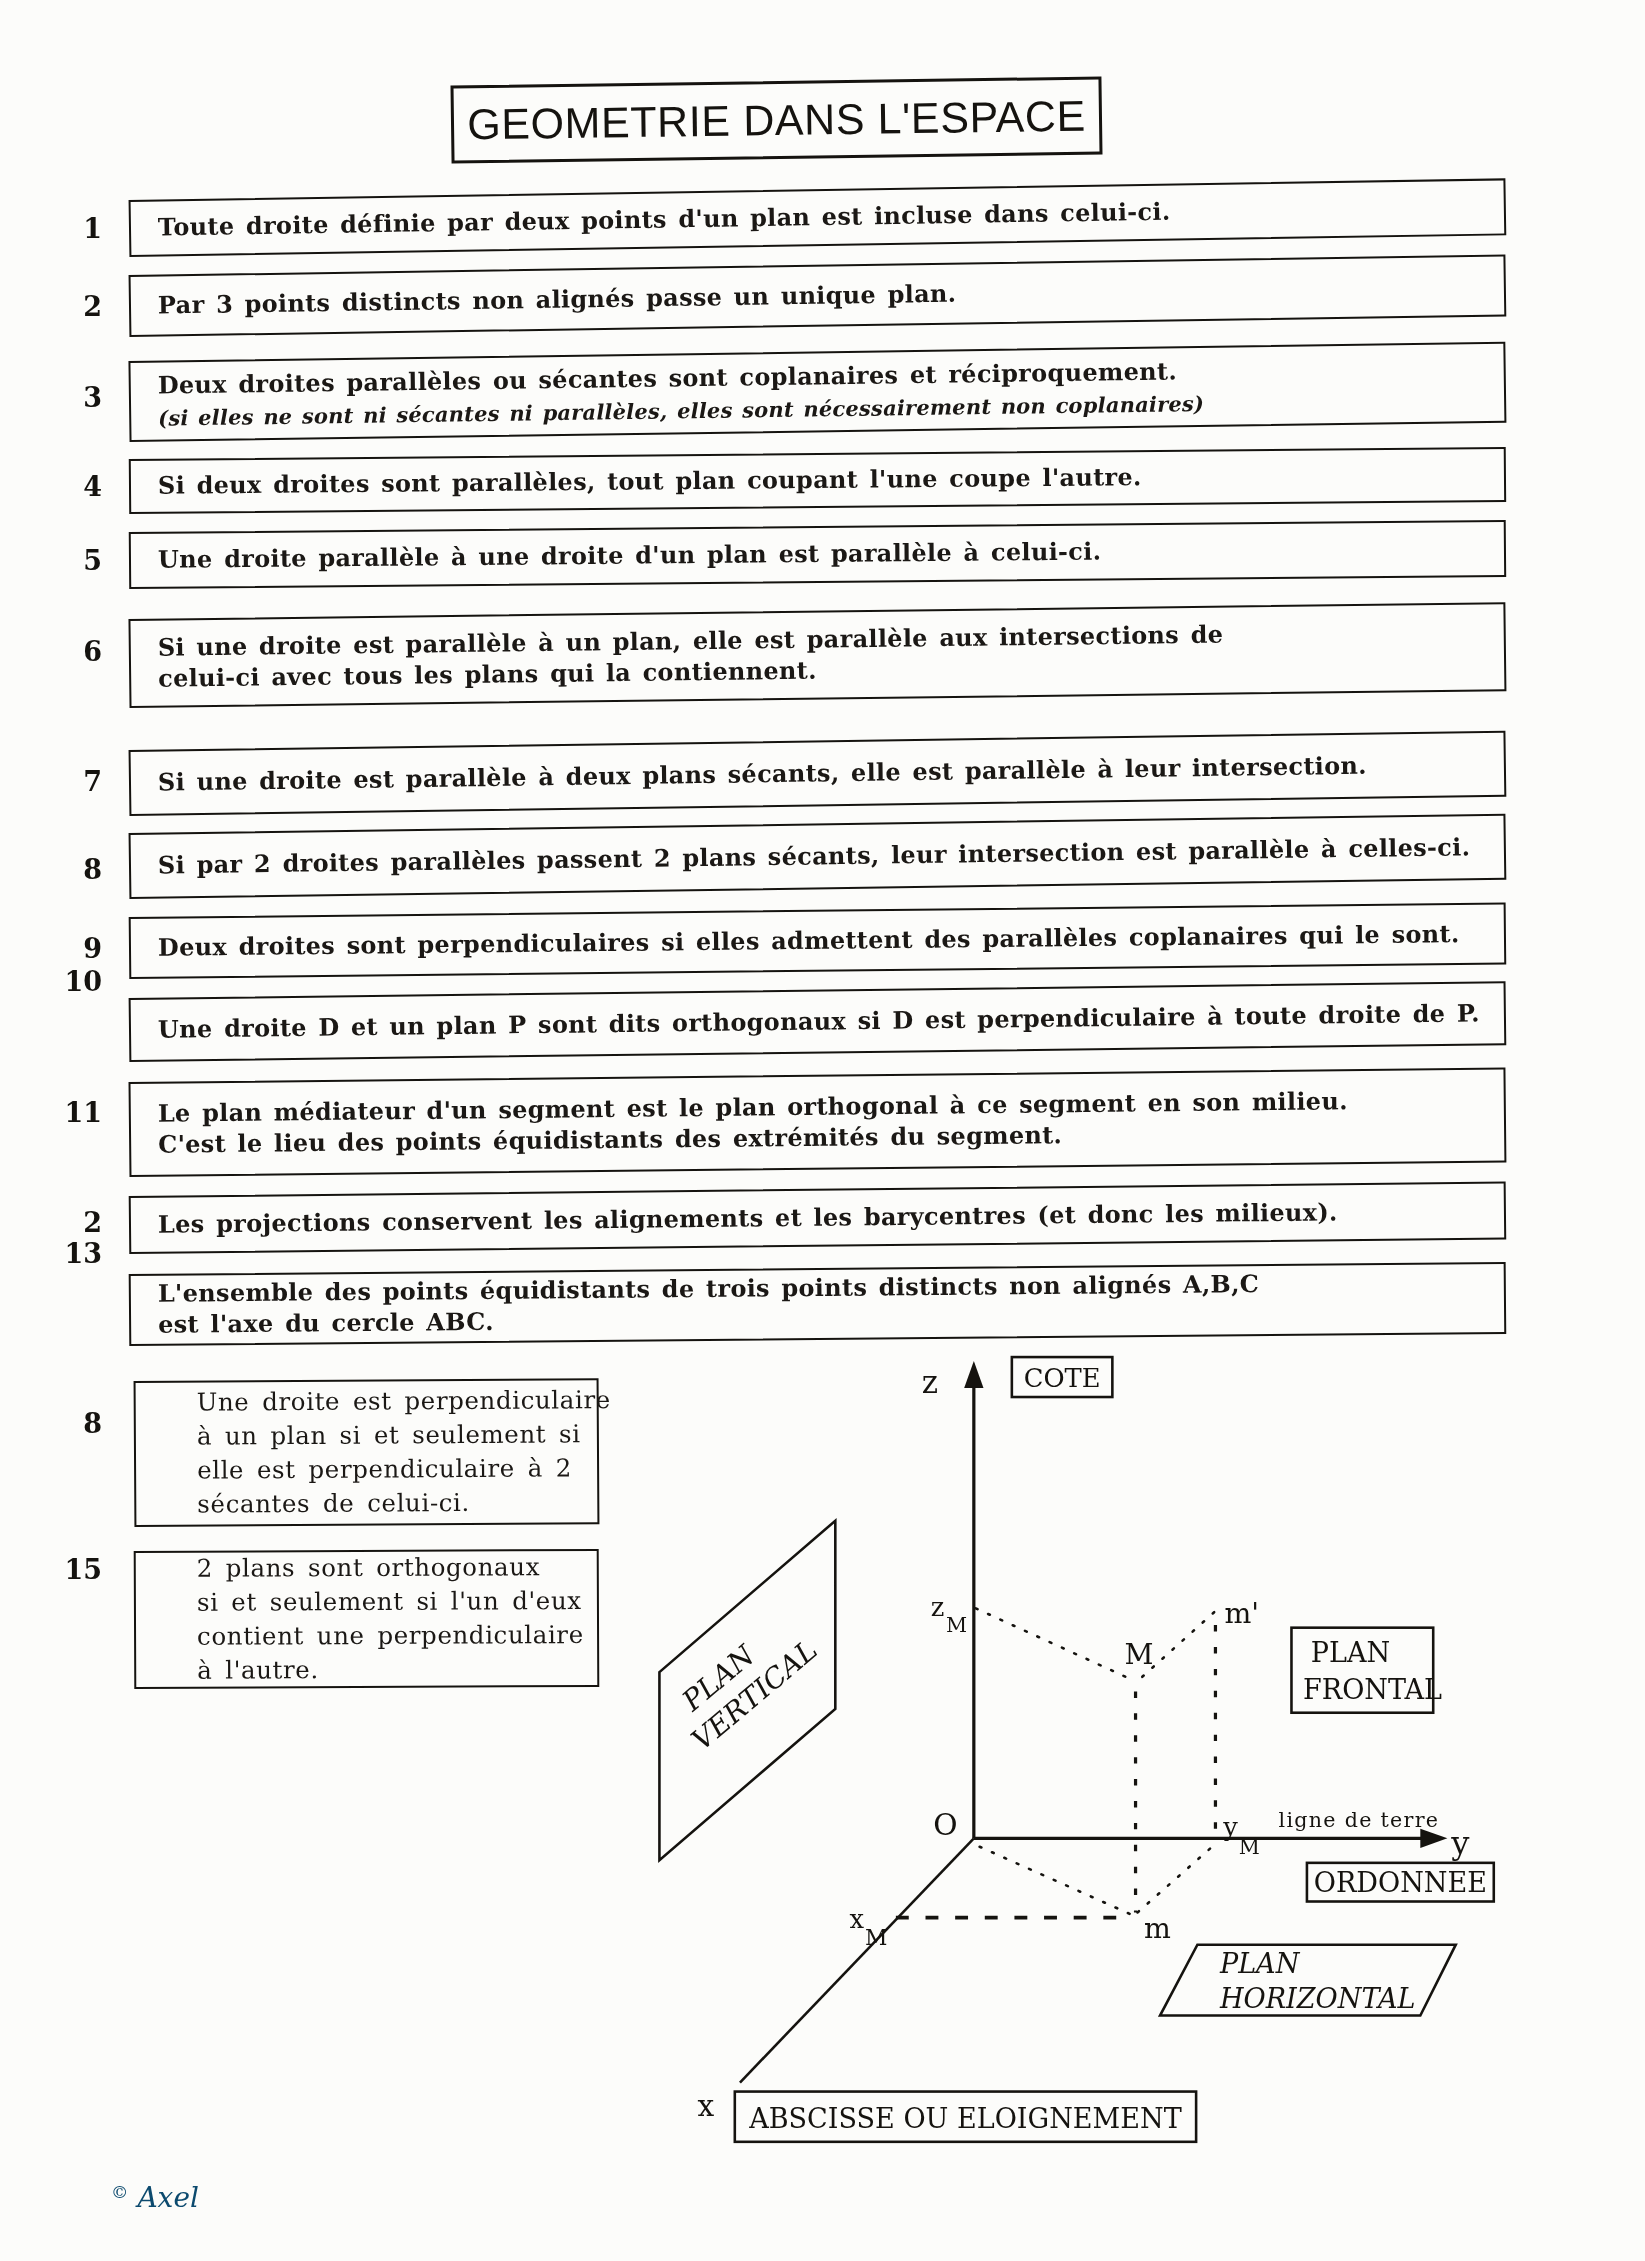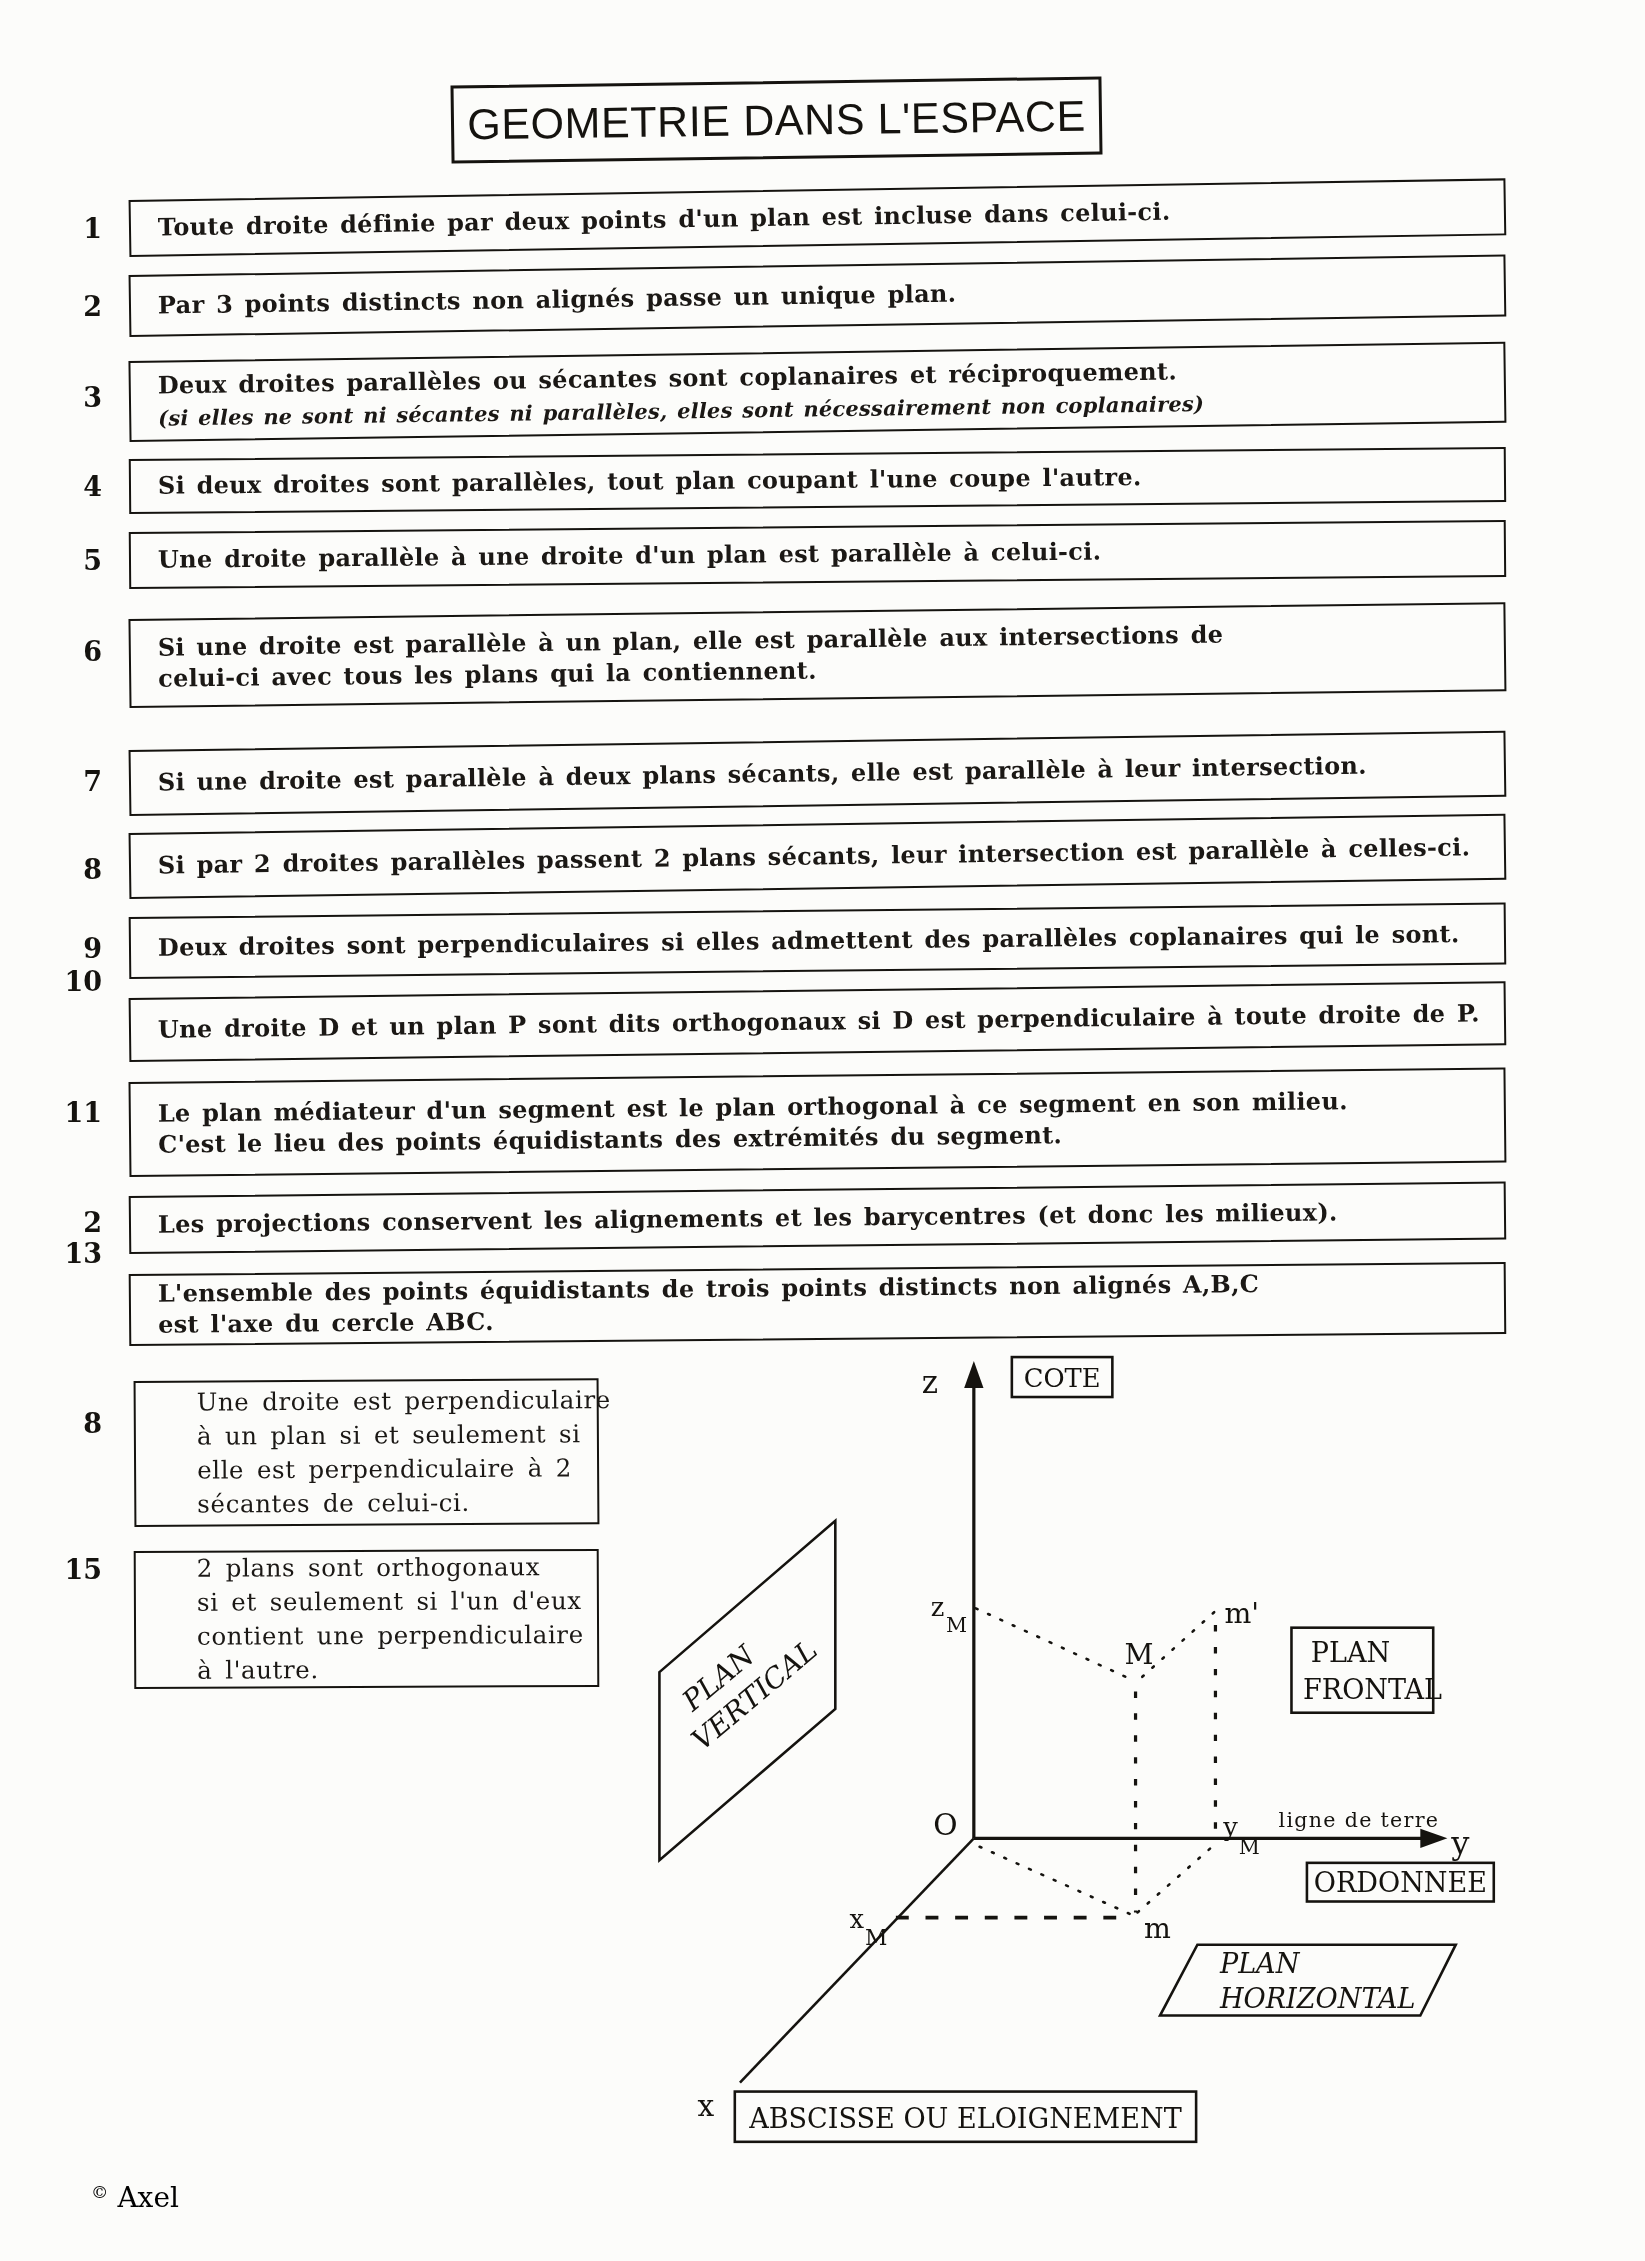--- a/index.html
+++ b/index.html
@@ -42,21 +42,21 @@
   #diagram text{fill:#15130f;font-family:"DejaVu Serif", serif;}
   .ln{stroke:#15130f;fill:none;}
   .axis{stroke-width:5px;}
   .thin{stroke-width:4px;}
   .dot{stroke-width:4px;stroke-dasharray:3 18;stroke-linecap:round;}
   .dashv{stroke-width:5px;stroke-dasharray:10 24;}
   .dashh{stroke-width:6px;stroke-dasharray:20 26;}
   .shape{stroke:#15130f;stroke-width:4px;fill:#fcfcfa;}
   .it{font-style:italic;}
   
-  #footer{left:91px;top:2181px;font-size:28px;color:#000000;}
+  #footer{left:111px;top:2181px;font-size:28px;color:#0c4a6e;font-style:italic;}
   #footer .sym{font-size:17.4px;vertical-align:9px;margin-right:9px;}
 </style>
 </head>
 <body>
 
 <div class="abs" id="title-box">
   <div class="t">GEOMETRIE DANS L'ESPACE</div>
 </div>
 
 <div id="rules">

